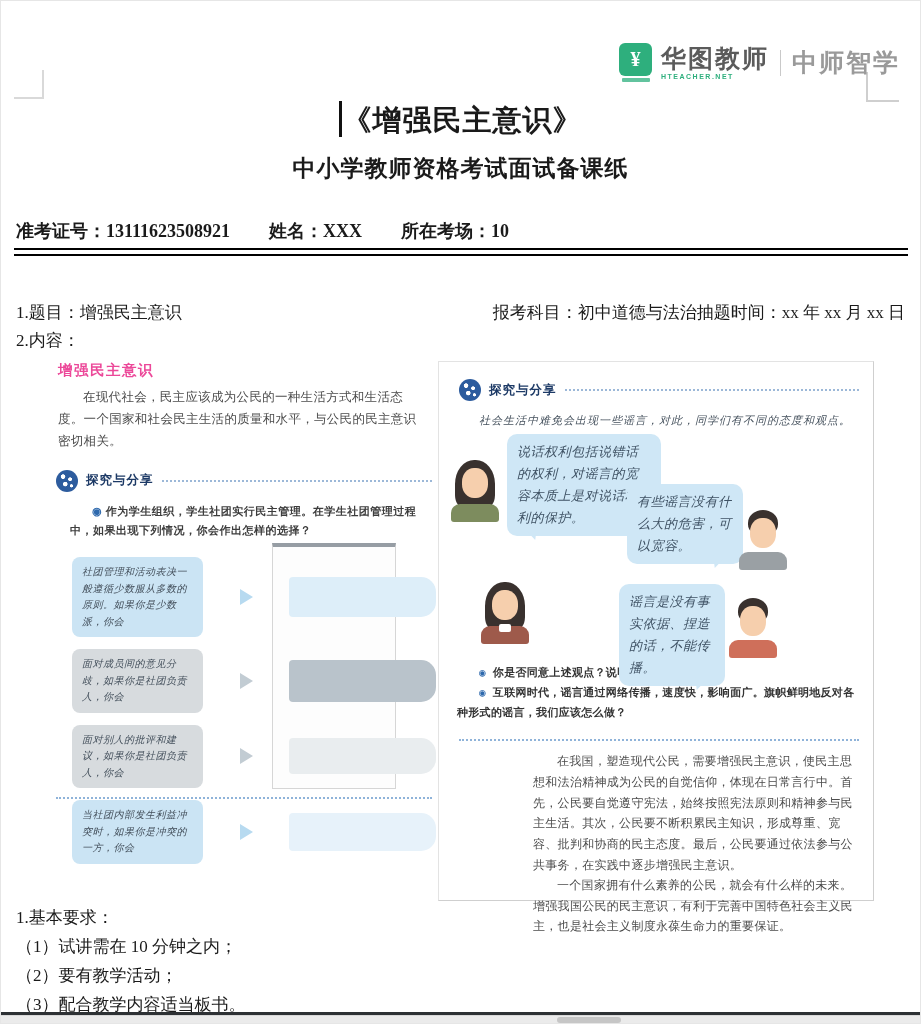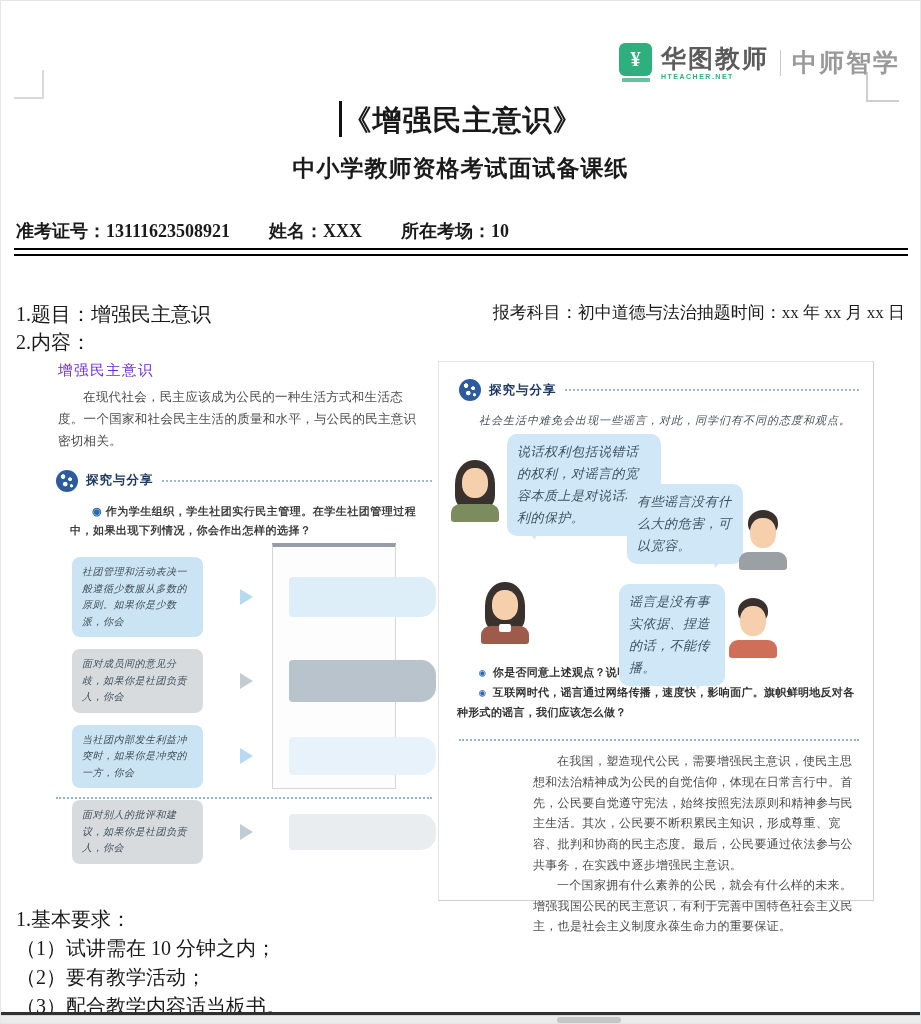--- a/index.html
+++ b/index.html
@@ -36,32 +36,32 @@
                 font-size:23px;font-weight:bold;letter-spacing:1px;}
 
   .info-line{position:absolute;top:218px;left:15px;font-size:18px;font-weight:bold;}
   .info-line .grp{margin-right:34px;}
   .num{font-family:"Liberation Serif",serif;}
   .double-rule{position:absolute;top:247px;left:13px;right:12px;height:4px;
                border-top:2.5px solid #000;border-bottom:2.5px solid #000;}
 
   .meta-row{position:absolute;top:268px;left:15px;right:15px;display:flex;
             justify-content:flex-end;font-family:"Liberation Serif",serif;font-size:17px;margin-top:32px;}
-  .list-line{position:absolute;left:15px;font-family:"Liberation Serif",serif;font-size:20px;}
+  .list-line{position:absolute;left:15px;font-family:"Liberation Serif",serif;font-size:17px;}
   .q1{top:300px;} .q2{top:328px;}
   .q3{top:905px;} .r1{top:934px;} .r2{top:963px;} .r3{top:992px;}
 
   
   .tb{color:#4c4c4c;}
   .left-page{position:absolute;left:35px;top:360px;width:410px;}
   .right-page{position:absolute;left:437px;top:360px;width:436px;height:540px;
               border:1px solid #e3e3e3;border-right-color:#cfcfcf;border-bottom-color:#cfcfcf;
               box-sizing:border-box;background:#fff;}
 
-  .tb-heading{margin-left:22px;font-size:14.5px;font-weight:normal;color:#6d28d9;letter-spacing:1.5px;}
+  .tb-heading{margin-left:22px;font-size:14.5px;font-weight:bold;color:#ec4899;letter-spacing:1.5px;}
   .tb-para{margin:7px 24px 0 22px;font-family:"Liberation Serif",serif;font-size:12.5px;
            line-height:1.75;text-indent:2em;color:#4c4c4c;letter-spacing:.3px;}
 
   .explore-head{display:flex;align-items:center;gap:8px;margin:17px 14px 0 20px;}
   .explore-icon{width:22px;height:22px;border-radius:50%;flex:0 0 auto;
     background:
       radial-gradient(circle at 32% 30%, #fff 0 2px, transparent 2.6px),
       radial-gradient(circle at 64% 42%, #fff 0 1.6px, transparent 2.2px),
       radial-gradient(circle at 42% 64%, #fff 0 2px, transparent 2.6px),
       radial-gradient(circle at 70% 72%, #fff 0 1.3px, transparent 1.9px),
@@ -187,28 +187,28 @@
         <div class="prompt p-blue">社团管理和活动表决一般遵循少数服从多数的原则。如果你是少数派，你会</div>
         <div class="arrow"></div>
         <div class="answer a1"></div>
       </div>
       <div class="row">
         <div class="prompt p-gray">面对成员间的意见分歧，如果你是社团负责人，你会</div>
         <div class="arrow gray"></div>
         <div class="answer a2"></div>
       </div>
       <div class="row">
+        <div class="prompt p-gray">面对别人的批评和建议，如果你是社团负责人，你会</div>
+        <div class="arrow gray"></div>
+        <div class="answer a4"></div>
+      </div>
+      <div class="row">
         <div class="prompt p-blue">当社团内部发生利益冲突时，如果你是冲突的一方，你会</div>
         <div class="arrow"></div>
         <div class="answer a3"></div>
-      </div>
-      <div class="row">
-        <div class="prompt p-gray">面对别人的批评和建议，如果你是社团负责人，你会</div>
-        <div class="arrow gray"></div>
-        <div class="answer a4"></div>
       </div>
     </div>
 
     <div class="sep"></div>
   </div>
 
   <div class="right-page tb">
     <div class="explore-head">
       <div class="explore-icon"></div>
       <span class="explore-title">探究与分享</span>

